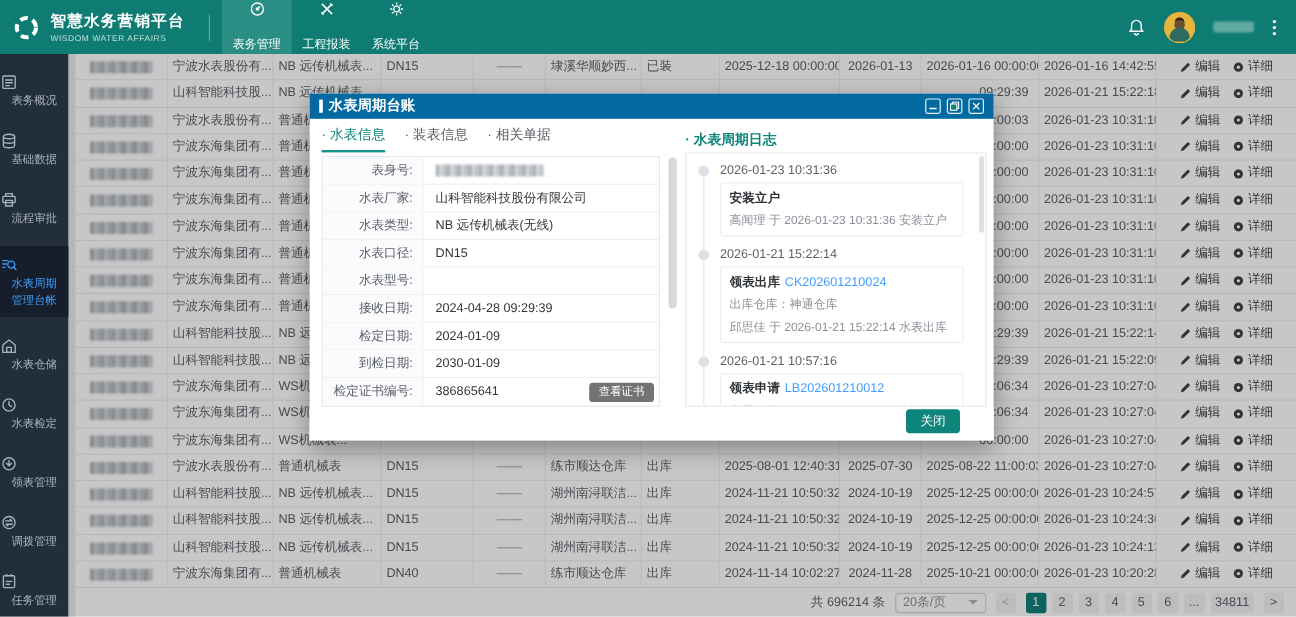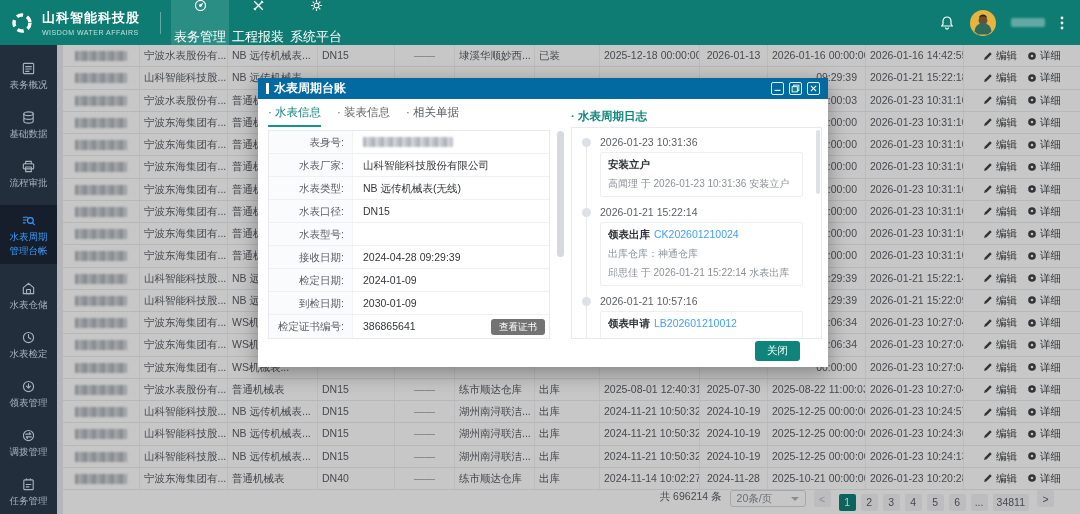--- a/index.html
+++ b/index.html
@@ -6,43 +6,43 @@
 html,body{width:1080px;height:514px;overflow:hidden}
 body{font-family:"Liberation Sans","DejaVu Sans",sans-serif;position:relative;background:#fff}
 svg{display:block}
 
 .hdr{position:absolute;left:0;top:0;width:100%;height:45px;background:#0e7c72;display:flex;align-items:center;z-index:2}
 .logo{display:flex;align-items:center;gap:8px;padding:0 10px}
 .logo-t1{color:#fff;font-size:13px;font-weight:bold;letter-spacing:1px}
 .logo-t2{color:rgba(255,255,255,.75);font-size:7px;letter-spacing:.5px;margin-top:2px}
 .hdr-div{width:1px;height:22px;background:rgba(255,255,255,.35);margin:0 10px}
 .topnav{display:flex;height:100%}
-.nav-it{width:58px;height:100%;display:flex;flex-direction:column;align-items:center;justify-content:center;gap:16px;color:#fff;font-size:13px;cursor:pointer}
+.nav-it{width:58px;height:100%;display:flex;flex-direction:column;align-items:center;justify-content:center;gap:16px;color:#fff;font-size:10px;cursor:pointer}
 .nav-it.active{background:#2b8e84}
 .hdr-right{margin-left:auto;display:flex;align-items:center;gap:15px;padding-right:16px}
 .name-blur{width:34px;height:9px;background:rgba(255,255,255,.35);border-radius:2px;filter:blur(1px)}
 
 .sidebar{position:absolute;left:0;top:45px;bottom:0;width:57px;background:#232e3d;display:flex;flex-direction:column;align-items:center;padding-top:13px;gap:14px;z-index:2}
-.side-it{display:flex;flex-direction:column;align-items:center;gap:3px;color:#a8b2bd;font-size:9.5px;width:100%;padding:3px 0;cursor:pointer;text-align:center;line-height:11px}
+.side-it{display:flex;flex-direction:column;gap:3px;color:#a8b2bd;font-size:9.5px;width:100%;padding:3px 0;cursor:pointer;text-align:center;line-height:11px}
 .side-it.active{background:#151e2a;color:#3d9bfc;padding:8px 0}
 .side-strip{position:absolute;left:57px;top:45px;width:6px;bottom:0;background:#e8eaec;z-index:1}
 .content{position:absolute;left:63px;top:45px;right:0;bottom:0;background:#fff;z-index:1}
 
 .tbl{position:absolute;left:63px;top:45px;width:1017px;z-index:1}
 .trow{display:flex;height:22.25px;background:#fff;border-bottom:1px solid #e9ebee}
 .tc{font-size:10.5px;color:#5b5f66;line-height:21px;padding:0 4px;white-space:nowrap;overflow:hidden;border-right:1px solid #f0f1f3;flex:none}
 .c1{width:77px}.c2{width:88px}.c3{width:90px}.c4{width:77px}.c5{width:60px;text-align:center;color:#9a9ea5}
 .c6{width:80px}.c7{width:65px}.c8{width:100px;text-align:center}.c9{width:68px;text-align:center}
 .c10{width:98px;text-align:center}.c11{width:98px;text-align:center}.c12{width:116px;border-right:none}
 .frag{text-align:right;padding-right:8px}
 .blur-block{display:inline-block;width:52px;height:10px;margin:6px 0 0 8px;border-radius:1px;background:repeating-linear-gradient(90deg,#aeb2b8 0 3px,#d2d5d9 3px 6px,#bfc3c8 6px 9px);filter:blur(.8px)}
 .actions{display:flex;justify-content:center;align-items:center;gap:10px;height:100%}
 .act{display:inline-flex;align-items:center;gap:3px;font-size:10.5px;color:#3f4347;cursor:pointer}
 
-.pager{position:absolute;left:63px;bottom:0;height:24px;right:0;background:#fff;display:flex;justify-content:flex-end;gap:8px;padding-right:26px;font-size:10.5px;color:#5b5f66;z-index:1}
+.pager{position:absolute;left:63px;bottom:0;height:24px;right:0;background:#fff;display:flex;align-items:center;justify-content:flex-end;gap:8px;padding-right:10px;font-size:10.5px;color:#5b5f66;z-index:1}
 .psel{width:76px;height:17px;border:1px solid #d4d8dc;border-radius:3px;display:flex;align-items:center;justify-content:space-between;padding:0 6px;color:#8a8f96;background:#fff;cursor:pointer}
 .caret{width:0;height:0;border-left:4px solid transparent;border-right:4px solid transparent;border-top:4px solid #b0b4ba}
 .pages{display:flex;align-items:center;gap:5px}
 .pbtn{min-width:17px;height:17px;background:#f2f3f5;border-radius:2px;display:flex;align-items:center;justify-content:center;padding:0 4px;color:#5b5f66;font-size:10.5px;cursor:pointer}
 .pbtn.active{background:#0f8079;color:#fff}
 .pbtn.prev{color:#b4b8be}
 
 .overlay{position:absolute;left:57px;top:45px;right:0;bottom:0;background:rgba(0,0,0,.22);z-index:4}
 .modal{position:absolute;left:258px;top:78px;width:570px;height:289px;background:#fff;z-index:10;box-shadow:0 6px 20px rgba(0,0,0,.35)}
 .m-hdr{height:21px;background:#0369a1;display:flex;align-items:center;padding:0 8px}
@@ -83,21 +83,21 @@
 <body>
 
 <header class="hdr">
   <div class="logo">
     <span>
       <svg width="24" height="24" viewBox="0 0 24 24" fill="none" stroke="#fff" stroke-width="3.4">
         <circle cx="12" cy="12" r="8" stroke-dasharray="6.5 4.2"></circle>
       </svg>
     </span>
     <div>
-      <div class="logo-t1">山科智能科技股</div>
+      <div class="logo-t1">智慧水务营销平台</div>
       <div class="logo-t2">WISDOM WATER AFFAIRS</div>
     </div>
   </div>
   <div class="hdr-div"></div>
   <nav class="topnav" id="topnav">
       <div class="nav-it active">
         <span>
           <svg width="13" height="13" viewBox="0 0 14 14" fill="none" stroke="#fff" stroke-width="1.2">
             <circle cx="7" cy="7" r="5.4"></circle>
             <path d="M7 7l2.4-2.4"></path>

